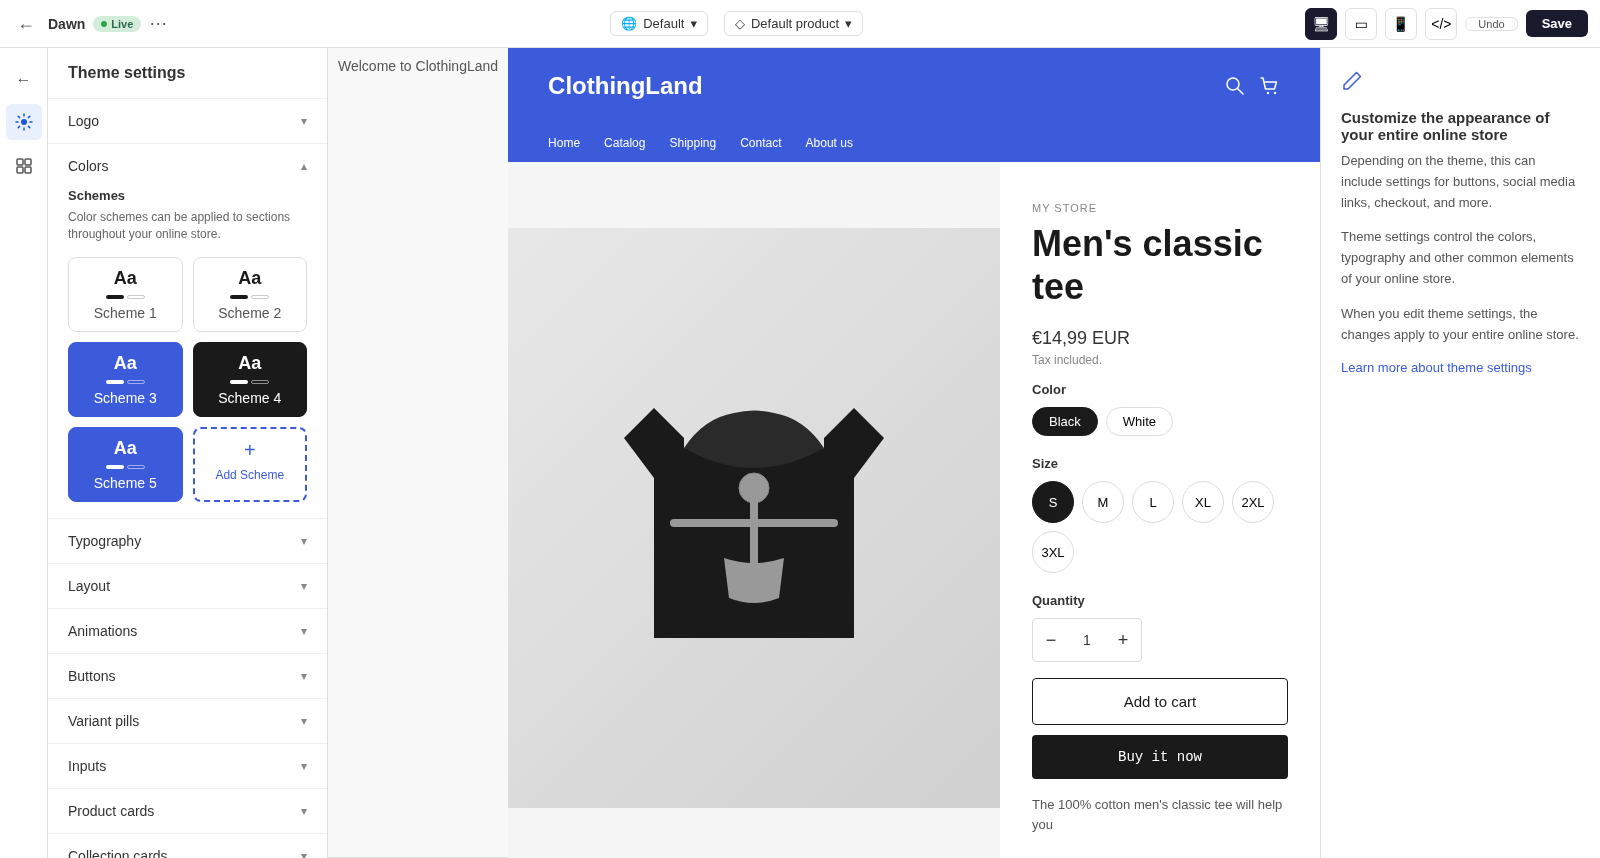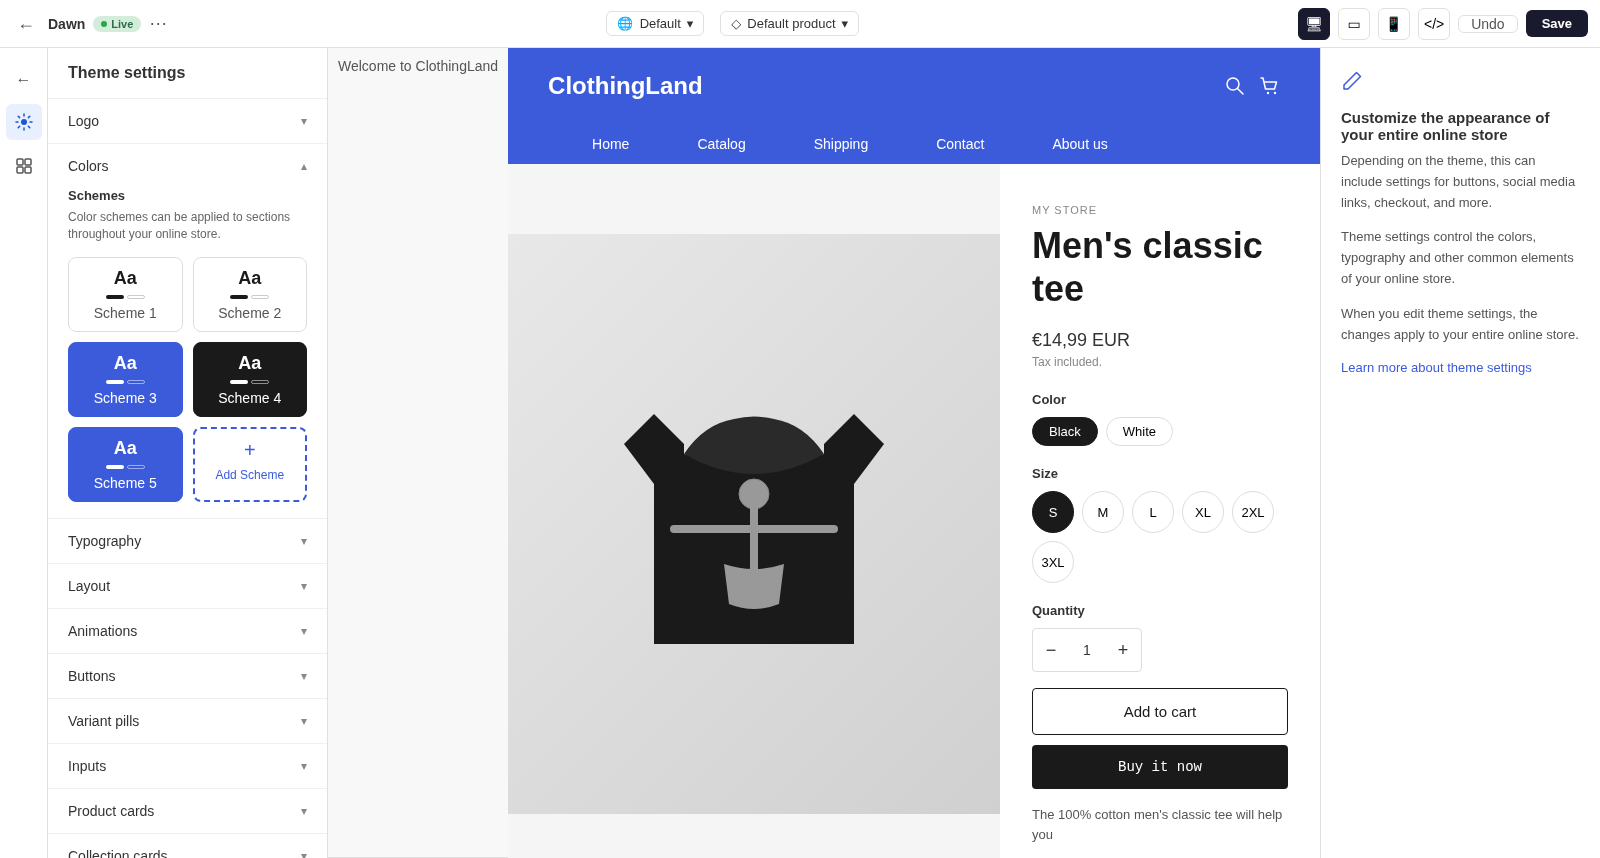--- a/index.html
+++ b/index.html
@@ -12,21 +12,21 @@
     .store-name { font-weight: 600; font-size: 14px; }
     .live-badge { background: #d4edda; color: #2d6a4f; font-size: 11px; font-weight: 600; padding: 2px 8px; border-radius: 10px; display: flex; align-items: center; gap: 4px; }
     .live-dot { width: 6px; height: 6px; background: #28a745; border-radius: 50%; }
     .more-btn { background: none; border: none; cursor: pointer; font-size: 18px; color: #555; }
     .topbar-center { flex: 1; display: flex; align-items: center; justify-content: center; gap: 16px; }
     .env-selector { display: flex; align-items: center; gap: 6px; border: 1px solid #e0e0e0; border-radius: 6px; padding: 4px 10px; cursor: pointer; font-size: 13px; background: #fff; }
     .topbar-right { display: flex; align-items: center; gap: 8px; }
     .icon-btn { width: 32px; height: 32px; border: 1px solid #e0e0e0; border-radius: 6px; background: #fff; cursor: pointer; display: flex; align-items: center; justify-content: center; font-size: 14px; }
     .icon-btn.active { background: #1a1a2e; color: #fff; border-color: #1a1a2e; }
     .save-btn { background: #1a1a2e; color: #fff; border: none; border-radius: 6px; padding: 6px 16px; font-size: 13px; font-weight: 700; cursor: pointer; }
-    .undo-btn { background: none; border: 1px solid #e0e0e0; border-radius: 6px; padding: 0 12px; font-size: 14px; cursor: pointer; color: #555; }
+    .undo-btn { background: none; border: 1px solid #e0e0e0; border-radius: 6px; padding: 0 12px; font-size: 11px; cursor: pointer; color: #555; }
 
     
     .main { display: flex; flex: 1; overflow: hidden; }
 
     
     .icon-sidebar { width: 48px; background: #fff; border-right: 1px solid #e0e0e0; display: flex; flex-direction: column; align-items: center; padding: 12px 0; gap: 8px; flex-shrink: 0; }
     .icon-sidebar-btn { width: 36px; height: 36px; border: none; background: none; cursor: pointer; display: flex; align-items: center; justify-content: center; border-radius: 6px; font-size: 16px; color: #555; }
     .icon-sidebar-btn.active { background: #e8f0fe; color: #1a56db; }
 
     
@@ -71,31 +71,31 @@
     .preview-scroll { flex: 1; overflow-y: auto; background: #e8e8e8; display: flex; justify-content: center; }
     .preview-frame { width: 100%; max-width: 960px; background: #fff; }
 
     
     .store-header { background: #3b5bdb; padding: 0 40px; }
     .store-nav-top { display: flex; align-items: center; justify-content: space-between; padding: 24px 0; }
     .store-logo { font-size: 24px; font-weight: 600; color: #fff; }
     .store-nav-icons { display: flex; gap: 12px; }
     .store-nav-icon { width: 22px; height: 22px; color: #fff; font-size: 18px; cursor: pointer; }
     .store-nav-links { display: flex; gap: 24px; padding: 12px 0; }
-    .store-nav-link { color: #fff; font-size: 14px; text-decoration: none; cursor: pointer; margin-left: 44px; }
+    .store-nav-link { color: #fff; font-size: 12px; text-decoration: none; cursor: pointer; }
 
     .product-section { display: flex; padding: 0; min-height: 580px; }
     .product-image { flex: 1; background: #f5f5f5; display: flex; align-items: center; justify-content: center; overflow: hidden; }
     .product-img-placeholder { width: 100%; height: 580px; background: linear-gradient(135deg, #e8e8e8 0%, #d0d0d0 100%); display: flex; align-items: center; justify-content: center; position: relative; }
 
     .product-details { width: 320px; padding: 40px 32px; flex-shrink: 0; }
     .my-store-label { font-size: 11px; text-transform: uppercase; letter-spacing: 1px; color: #888; margin-bottom: 8px; }
     .product-title { font-size: 36px; font-weight: 700; line-height: 1.2; margin-bottom: 20px; color: #1a1a1a; }
     .product-price { font-size: 18px; font-weight: 500; margin-bottom: 4px; }
-    .tax-note { font-size: 12px; color: #888; margin-bottom: 23px; }
+    .tax-note { font-size: 12px; color: #888; margin-bottom: 15px; }
     .option-label { font-size: 13px; font-weight: 600; margin-bottom: 10px; }
     .color-options { display: flex; gap: 8px; margin-bottom: 20px; }
     .color-btn { padding: 6px 16px; border-radius: 20px; border: 1px solid #ddd; font-size: 13px; cursor: pointer; background: #fff; }
     .color-btn.selected { background: #1a1a1a; color: #fff; border-color: #1a1a1a; }
     .size-options { display: flex; flex-wrap: wrap; gap: 8px; margin-bottom: 20px; }
     .size-btn { width: 42px; height: 42px; border-radius: 50%; border: 1px solid #ddd; font-size: 13px; cursor: pointer; background: #fff; display: flex; align-items: center; justify-content: center; }
     .size-btn.selected { background: #1a1a1a; color: #fff; border-color: #1a1a1a; }
     .qty-label { font-size: 13px; font-weight: 600; margin-bottom: 10px; }
     .qty-control { display: flex; align-items: center; border: 1px solid #ddd; border-radius: 4px; width: 110px; margin-bottom: 16px; }
     .qty-btn { width: 36px; height: 42px; border: none; background: none; cursor: pointer; font-size: 18px; color: #333; }

